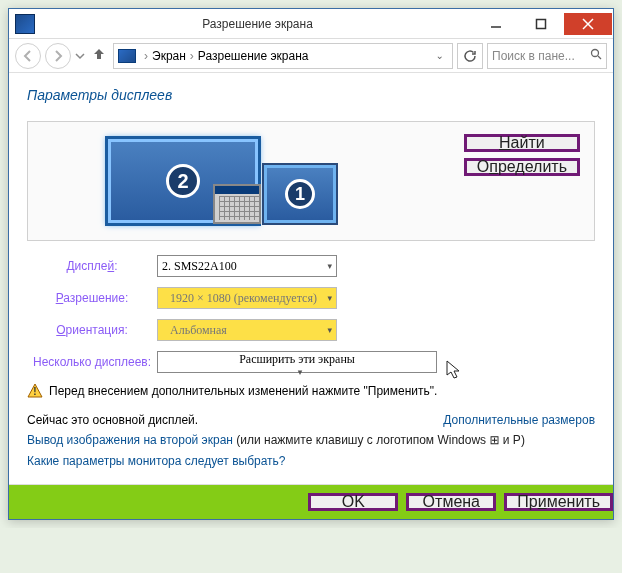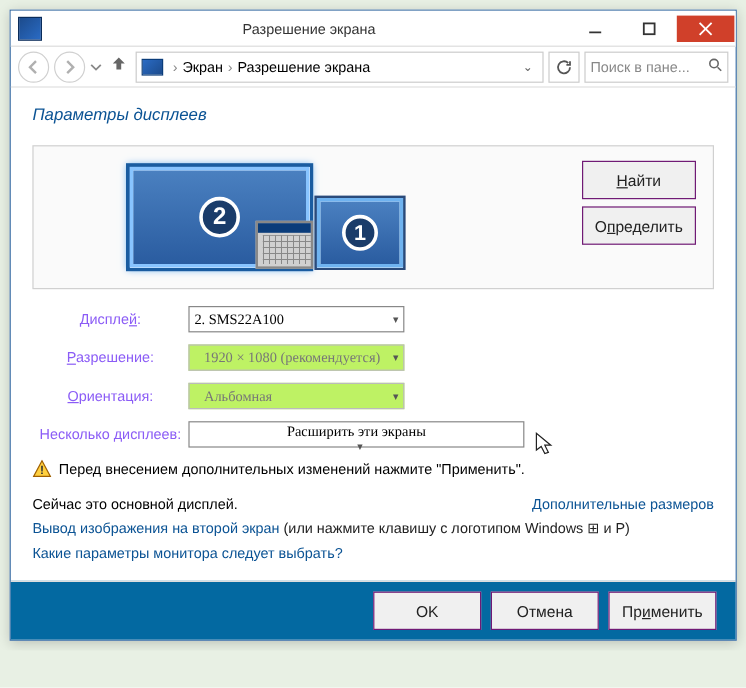--- a/index.html
+++ b/index.html
@@ -72,45 +72,45 @@
     position:absolute; right:-6px; bottom:-4px; width:48px; height:40px;
     background:#d0d0d0; border:2px solid #888;
     background-image:
       repeating-linear-gradient(#888 0 1px, transparent 1px 5px),
       repeating-linear-gradient(90deg,#888 0 1px, transparent 1px 5px);
     background-position: 4px 10px; background-size: 40px 24px; background-repeat:no-repeat;
   }
   .mon-kbd::before { content:''; position:absolute; top:0; left:0; right:0; height:8px; background:#0a3c7a;}
   .side-btns { position:absolute; right:14px; top:12px; display:flex; flex-direction:column; gap:6px;}
   .btn {
-    min-width: 90px; height: 32px; background: #f0f0f0; border: 1px solid #701a75;
-    font-size: 13px; padding: 0 10px; display:inline-flex; align-items:center; justify-content:center;
+    min-width: 90px; height: 18px; background: #f0f0f0; border: 3px solid #701a75;
+    font-size: 16px; padding: 0 10px; display:inline-flex; align-items:center; justify-content:center;
     color: #222;
   }
   .row { display:flex; align-items:center; margin-bottom: 10px; font-size:12px;}
   .row-label { width: 130px; color: #8b5cf6; text-align: center;}
   .row-label u { text-decoration: underline;}
   .combo {
     height: 22px; border: 1px solid #888; background: #fff; font-size: 12px;
     padding: 0 4px; display:flex; align-items:center; position:relative;
   }
-  .combo.disabled { background:#bef264; color:#777; border-color:#bbb;padding-left:12px;}
+  .combo.disabled { background:#fde047; color:#777; border-color:#bbb;padding-left:12px;}
   .combo .ctext { flex:1;font-family:Liberation Serif, serif; }
   .combo .cdrop { font-size:9px; color:#555; padding-left:6px;}
   .w1 { width: 180px;} .w2 { width: 280px; flex-direction: column;}
   .warn-row { font-size:12px; display:flex; align-items:center; gap:6px; margin: 8px 0 14px 0;}
   .warn-icon {
     width:16px; height:16px; display:flex; align-items:center; justify-content:center;
     font-weight:bold; font-size:11px;
   }
   .main-row { display:flex; justify-content:space-between; font-size:12px; margin-bottom:6px;}
   .link { color:#0b5394; font-size:12px; }
   .textline { font-size:12px; margin: 6px 0; color:#222;}
   .footer {
-    border-top: 1px solid #ddd; background:#0369a1; padding: 8px 16px;
+    border-top: 1px solid #ddd; background:#84cc16; padding: 8px 0;
     display:flex; justify-content:flex-end; gap:8px;
   }
   .ptr { position:absolute; font-size:22px; color:#222; pointer-events:none;}
 </style>
 </head>
 <body>
 
 <div class="window">
 
   <div class="titlebar">

